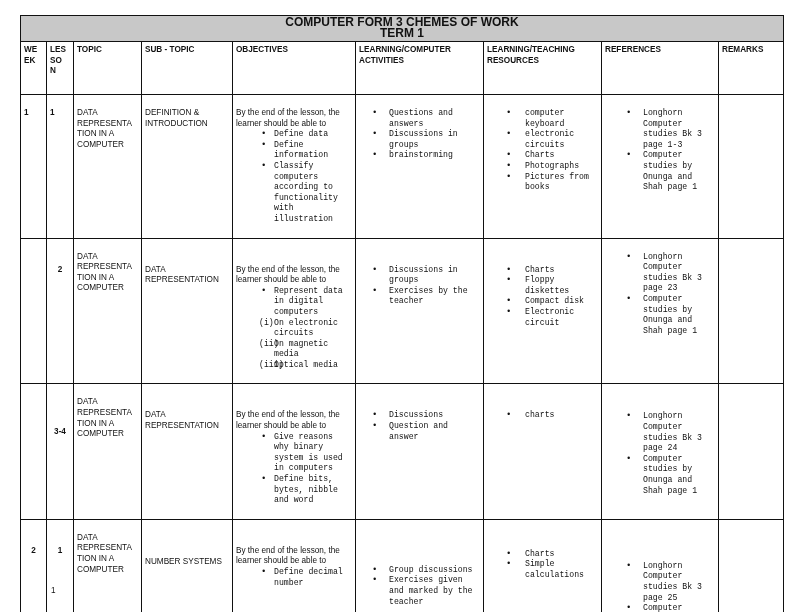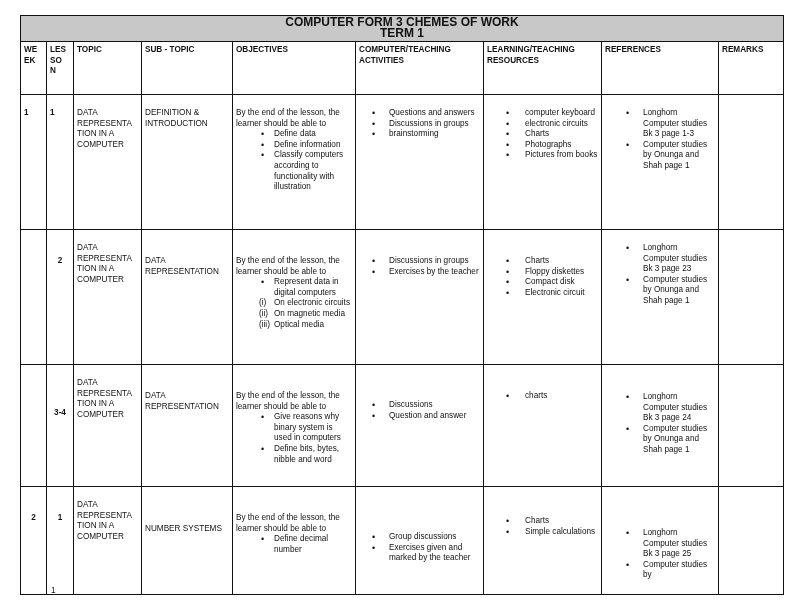--- a/index.html
+++ b/index.html
@@ -6,21 +6,21 @@
   body { width: 792px; height: 612px; position: relative; overflow: hidden;
          font-family: "Liberation Sans", sans-serif; color: #111; }
   .page { position: absolute; left: 20px; top: 15px; width: 763px; }
   table { border-collapse: collapse; width: 763px; table-layout: fixed; font-size: 8.2px; line-height: 10.6px; }
   td, th { border: 1.2px solid #111; vertical-align: top; padding: 13px 3px; text-align: left; }
   .title-cell { background: #c8c8c8; text-align: center; font-weight: bold; font-size: 12px; line-height: 11px; padding: 1px 3px 0 3px; height: 24px; vertical-align: top; }
   th { font-weight: bold; height: 36px; padding-top: 3px; }
   td.num { font-weight: bold; }
   td.center { text-align: center; }
   ul { margin: 0; padding: 0; list-style: none; }
-  li { position: relative; padding-left: 20px; margin: 0; }
+  li { position: relative; padding-left: 20px; margin: 0; font-family: Liberation Mono, monospace; }
   li::before { content: "\2022"; position: absolute; left: 6px; top: 0; font-size: 9px; }
   .objective-intro { margin: 0; }
   .obj-list li { padding-left: 38px; }
   .obj-list li::before { left: 25px; }
   .sub-list { margin: 0; padding: 0; list-style: none; }
   .sub-list li { padding-left: 38px; }
   .sub-list li::before { content: none; }
   .sub-list .roman { position: absolute; left: 23px; }
   .ref-list li { padding-left: 38px; }
   .ref-list li::before { left: 21px; }
@@ -52,21 +52,21 @@
       <div>COMPUTER FORM 3 CHEMES OF WORK</div>
       <div>TERM 1</div>
     </td>
   </tr>
   <tr>
     <th>WE EK</th>
     <th>LES SO N</th>
     <th>TOPIC</th>
     <th>SUB - TOPIC</th>
     <th>OBJECTIVES</th>
-    <th>COMPUTER/TEACHING ACTIVITIES</th>
+    <th>LEARNING/COMPUTER ACTIVITIES</th>
     <th>LEARNING/TEACHING RESOURCES</th>
     <th>REFERENCES</th>
     <th>REMARKS</th>
   </tr>
 
   <tr style="height:135px">
     <td class="num">1</td>
     <td class="num">1</td>
     <td>DATA REPRESENTA TION IN A COMPUTER</td>
     <td>DEFINITION &amp; INTRODUCTION</td>
@@ -160,21 +160,21 @@
     <td>
       <div style="margin-top:13px">
       <p class="objective-intro">By the end of the lesson, the learner should be able to</p>
       <ul class="obj-list">
         <li>Give reasons why binary system is used in computers</li>
         <li>Define bits, bytes, nibble and word</li>
       </ul>
       </div>
     </td>
     <td>
-      <ul class="act-list" style="margin-top:22px">
+      <ul class="act-list" style="margin-top:13px">
         <li>Discussions</li>
         <li>Question and answer</li>
       </ul>
     </td>
     <td>
       <ul class="res-list" style="margin-top:13px">
         <li>charts</li>
       </ul>
     </td>
     <td>

